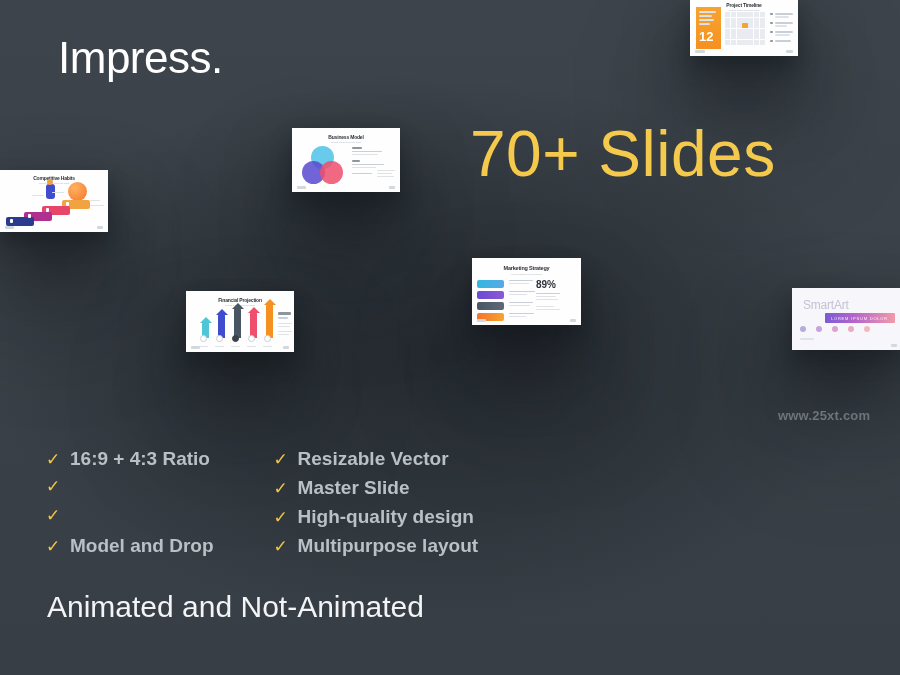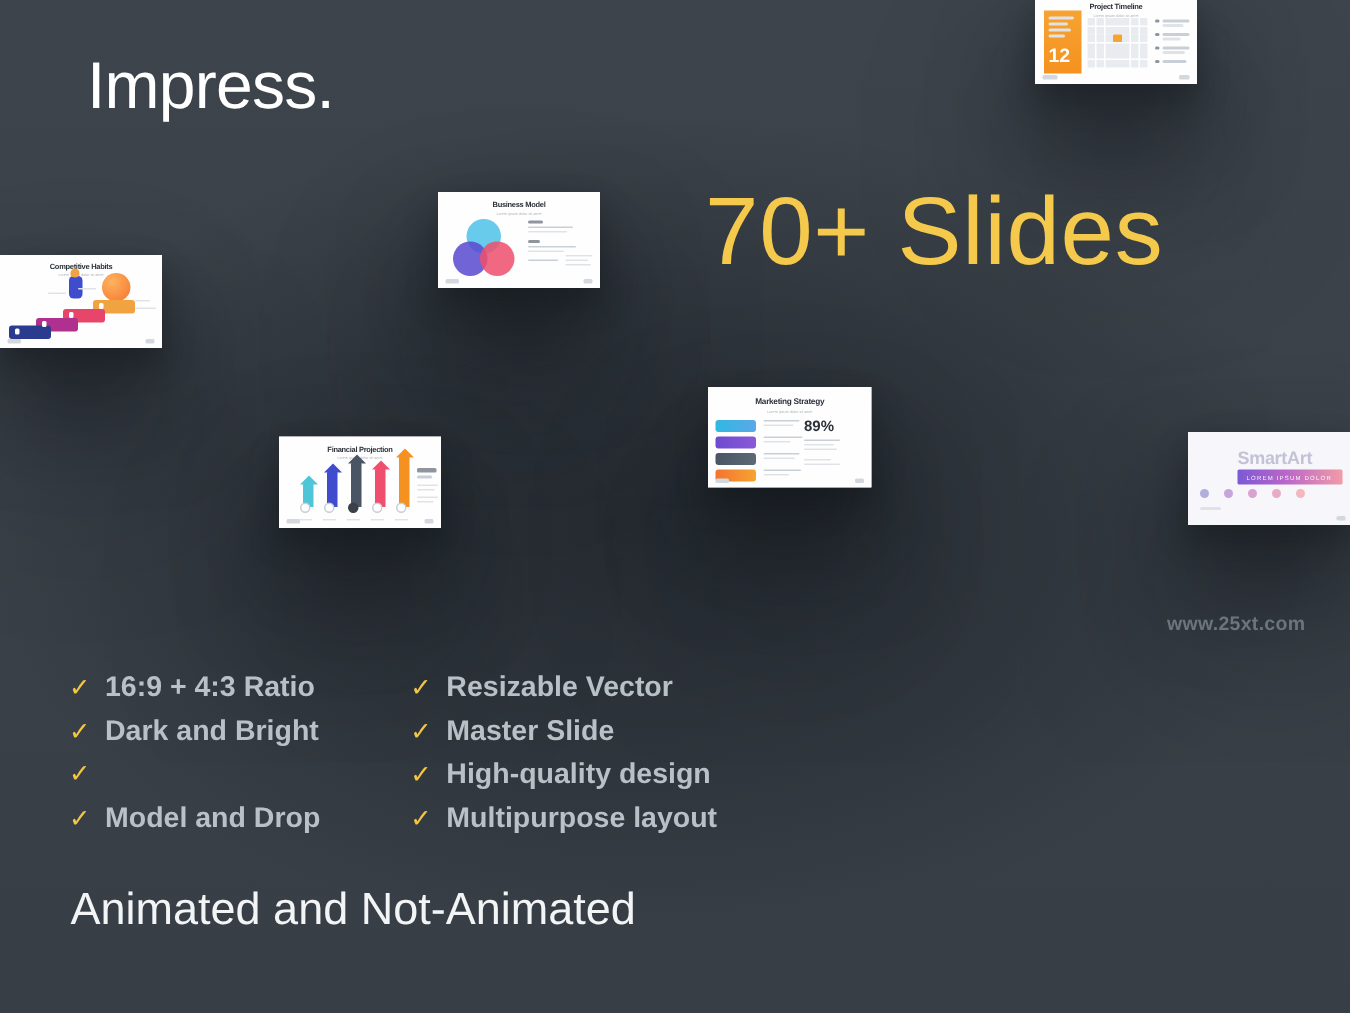--- a/index.html
+++ b/index.html
@@ -265,25 +265,24 @@
     line-height: 1;
   }
 
   
   #thumb-smartart { left: 792px; top: 288px; width: 110px; height: 62px; }
   .sa-bg { position: absolute; inset: 0; background: #f7f7fb; }
   .sa-title {
     position: absolute;
     left: 11px; top: 11px;
     font-size: 12px;
-    font-weight: 700;
+    font-weight: 400;
     color: #c3c2d6;
     line-height: 1;
     letter-spacing: -0.2px;
-    margin-left: 22px;
   }
   .sa-bar {
     position: absolute;
     left: 33px; top: 25px;
     width: 70px; height: 10px;
     border-radius: 1px;
     background: linear-gradient(90deg, #7b5ad6 0%, #b866c9 45%, #f19ba8 100%);
   }
   .sa-bar span {
     position: absolute;
@@ -542,21 +541,20 @@
   <div class="watermark">www.25xt.com</div>
 
   <div class="features">
     <div class="feature-col">
       <div class="feature-row">
         <span class="check">✓</span>
         <span class="feature-label">16:9 + 4:3 Ratio</span>
       </div>
       <div class="feature-row">
         <span class="check">✓</span>
-        <span class="feature-label">Dark and Bright</span>
       </div>
       <div class="feature-row">
         <span class="check">✓</span>
       </div>
       <div class="feature-row">
         <span class="check">✓</span>
         <span class="feature-label">Model and Drop</span>
       </div>
     </div>
     <div class="feature-col">

